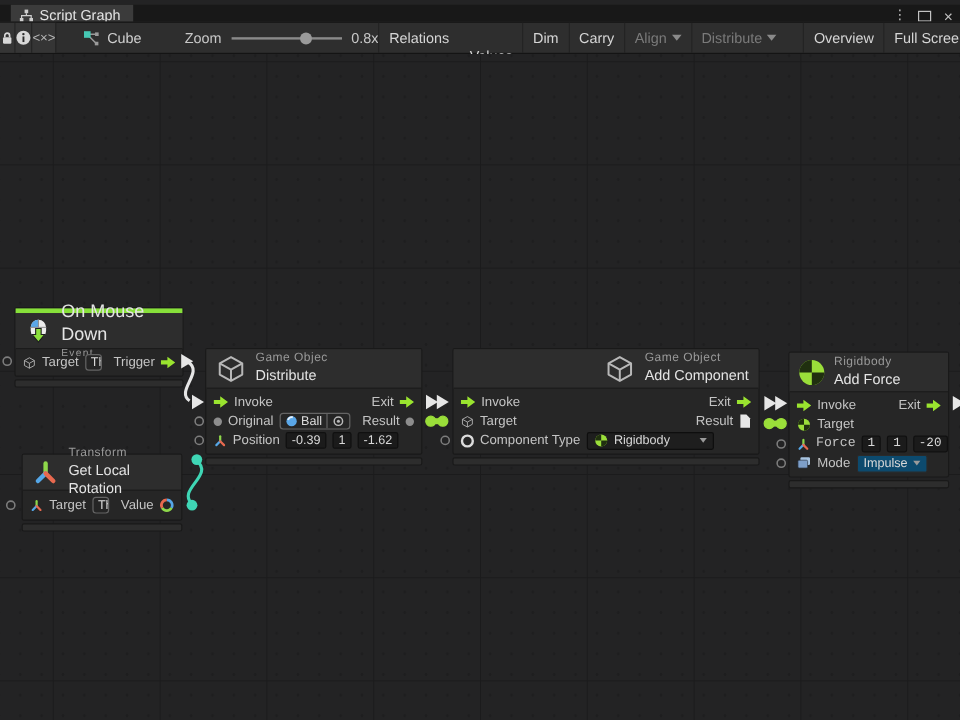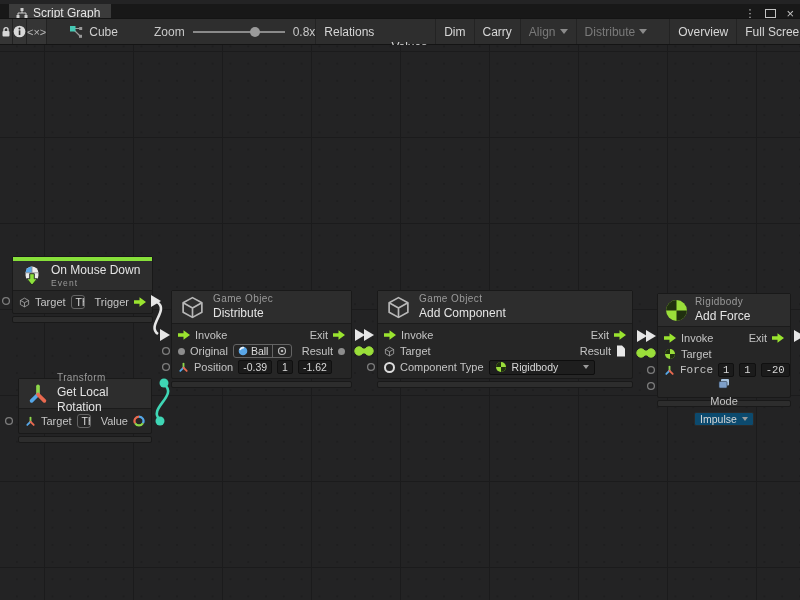--- a/index.html
+++ b/index.html
@@ -186,21 +186,21 @@
       <div class="nmain">
         <div style="height:4px; background:#87e03a;"></div>
         <div class="nheader" style="height:30px;">
           <svg class="ic" width="22" height="22" viewBox="0 0 24 24">
             <rect x="5" y="1.5" width="14" height="17" rx="7" fill="#ececec"></rect>
             <path d="M12 1.5 a7 7 0 0 0 -7 7 h7 z" fill="#5aa7e8"></path>
             <path d="M5 8.5 h14 M12 1.5 v7" stroke="#8a8a8a" stroke-width="0.9" fill="none"></path>
             <path d="M9.5 9.5 v5.5 h-3.2 l5.7 7 5.7 -7 h-3.2 v-5.5 z" fill="#8ce03c" stroke="#1d1d1d" stroke-width="1"></path>
           </svg>
           <div class="titles">
-            <span class="ttl" style="font-size:12px">On Mouse Down</span>
+            <span class="ttl" style="font-size:15px">On Mouse Down</span>
             <span class="sub-event">Event</span>
           </div>
         </div>
         <div class="nbody">
           <div class="nrow" style="height:16px;">
             <svg class="ic" width="11" height="11" viewBox="0 0 24 24">
                 <use href="#cubeIcon" style="stroke-width:2.4"></use>
               </svg>
             <span>Target</span>
             <span class="chip">
@@ -307,21 +307,21 @@
             <span class="vbox">1</span>
             <span class="vbox">-1.62</span>
           </div>
         </div>
       </div>
       <div class="nfooter"></div>
     </div>
 
     <div class="node" style="left:377px; top:245px; width:256px;">
       <div class="nmain">
-        <div class="nheader" style="height:33px;">
+        <div class="nheader" style="height:33px;justify-content:flex-end;">
           <svg class="ic" width="25" height="25" viewBox="0 0 24 24">
               <use href="#cubeIcon"></use>
             </svg>
           <div class="titles">
             <span class="cat">Game Object</span>
             <span class="ttl">Add Component</span>
           </div>
         </div>
         <div class="nbody">
           <div class="nrow" style="height:16px;">
@@ -394,21 +394,21 @@
           </div>
           <div class="nrow" style="height:16px;font-family:Liberation Mono, monospace;">
             <svg class="ic" width="11" height="11" viewBox="0 0 24 24">
                 <use href="#xyzIcon" style="stroke-width:5"></use>
               </svg>
             <span>Force</span>
             <span class="vbox">1</span>
             <span class="vbox">1</span>
             <span class="vbox">-20</span>
           </div>
-          <div class="nrow" style="height:16px;flex-direction:column;">
+          <div class="nrow" style="height:16px;">
             <svg class="ic" width="12" height="12" viewBox="0 0 12 12">
               <rect x="3" y="1" width="8" height="6.5" rx="1" fill="#a8c4e0"></rect>
               <rect x="1" y="3.5" width="8" height="6.5" rx="1" fill="#7d9fc9" stroke="#2c3a4c" stroke-width="0.6"></rect>
             </svg>
             <span>Mode</span>
             <span class="ddbox light">
               <span>Impulse</span>
               <span class="dd-tri"></span>
             </span>
           </div>

